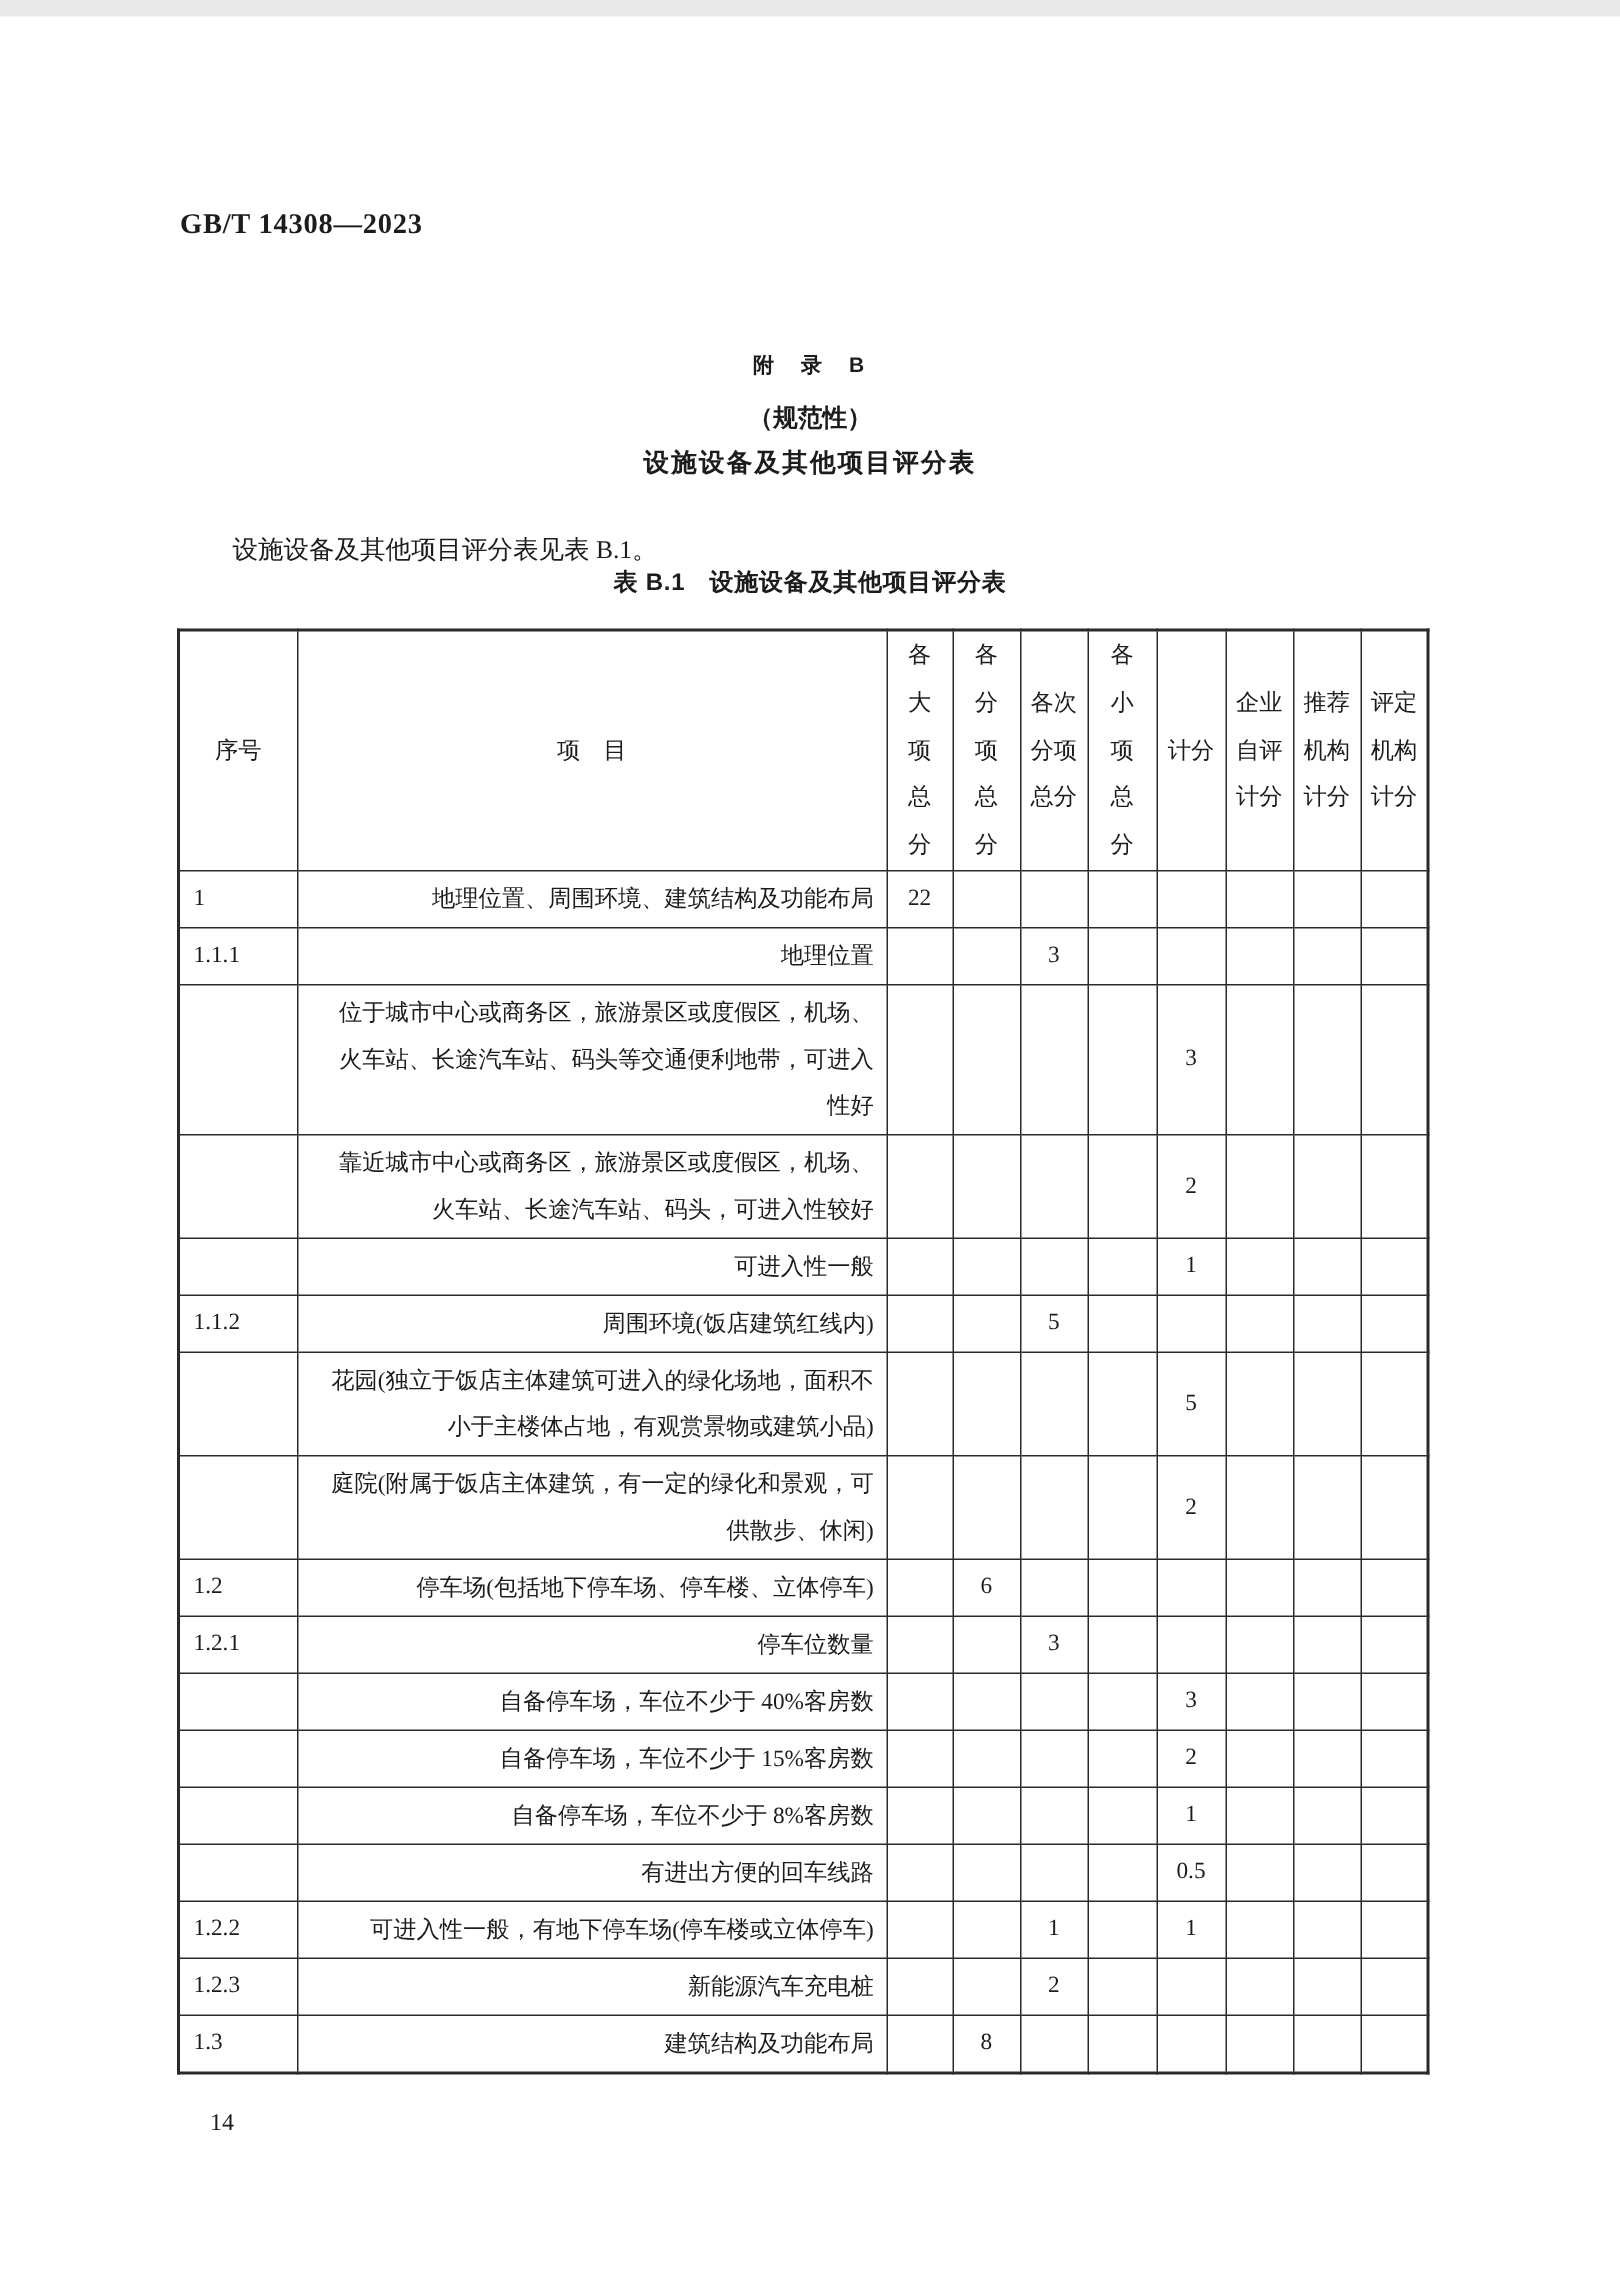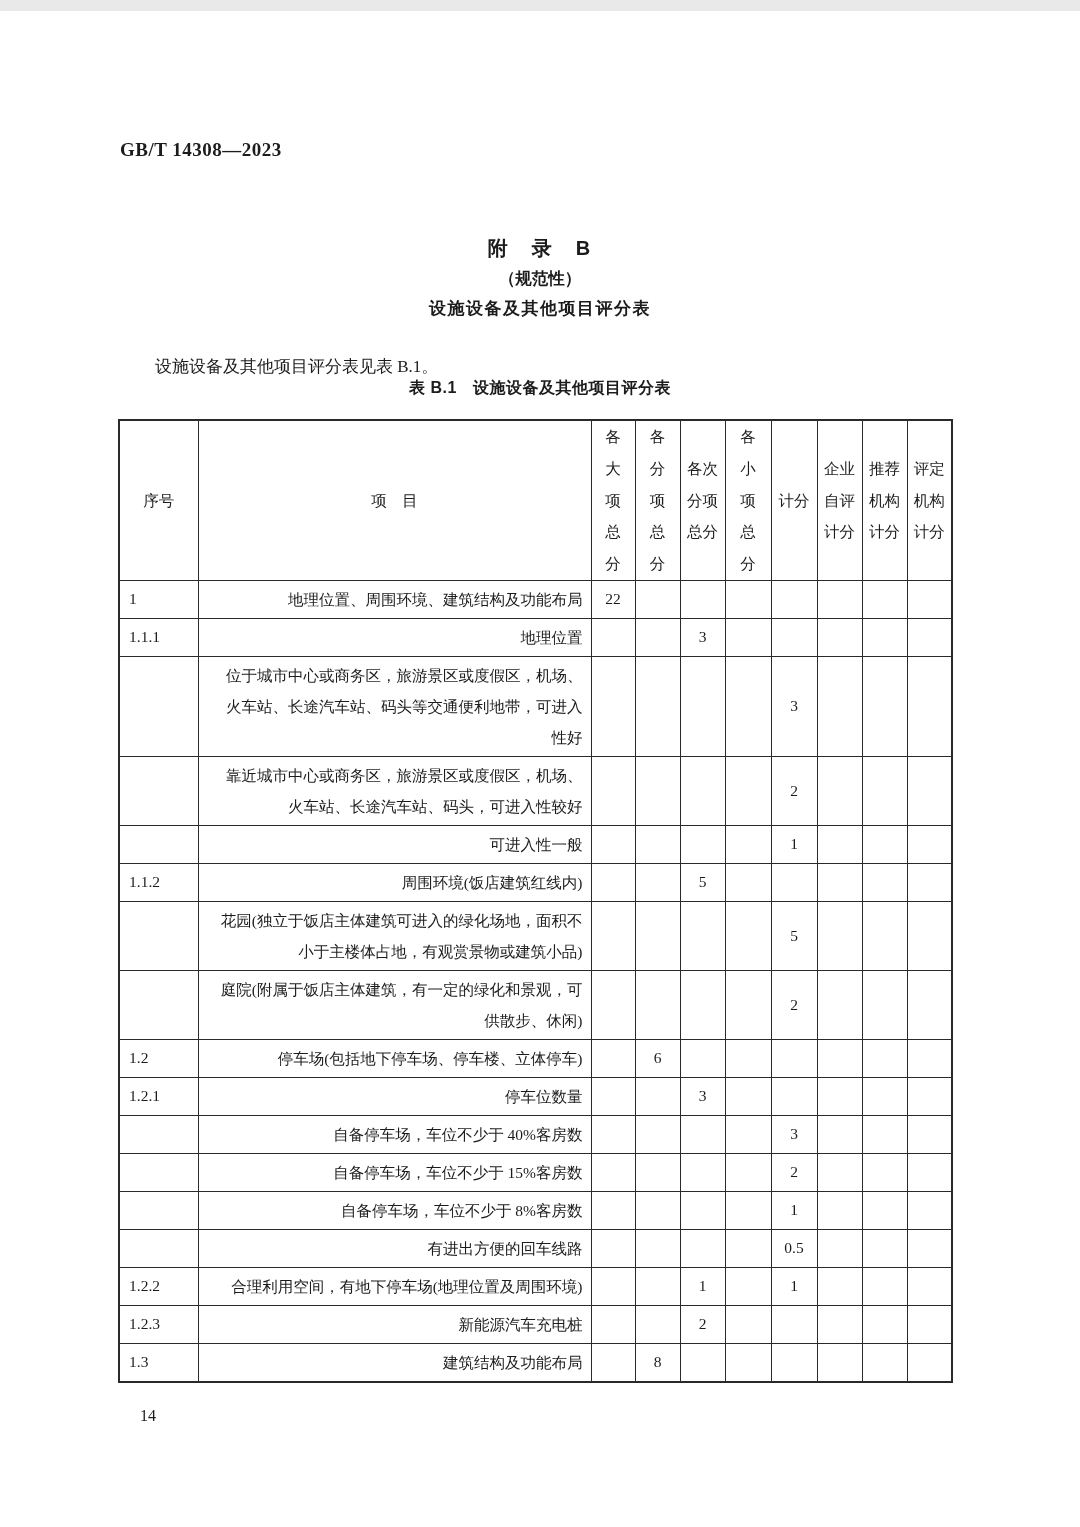--- a/index.html
+++ b/index.html
@@ -13,21 +13,21 @@
     overflow:hidden;
   }
   .doc-code {
     position:absolute; left:120px; top:128px;
     font-size:19px; font-weight:bold; letter-spacing:0.5px;
     font-family:"Liberation Serif", serif;
   }
   .centered { position:absolute; left:0; right:0; text-align:center; }
   .appendix-title {
     top:224px; font-family:"Liberation Sans", sans-serif;
-    font-weight:bold; font-size:20px; letter-spacing:2px;
+    font-weight:bold; font-size:14px; letter-spacing:2px;
   }
   .appendix-normative {
     top:257px; font-family:"Liberation Sans", sans-serif;
     font-weight:bold; font-size:16.5px;
   }
   .appendix-heading {
     top:286px; font-family:"Liberation Sans", sans-serif;
     font-weight:bold; font-size:17px; letter-spacing:1.5px;
   }
   .intro {
@@ -303,21 +303,21 @@
           <td class="c-num"></td>
           <td class="c-num"></td>
           <td class="c-num"></td>
           <td class="c-num">0.5</td>
           <td class="c-num"></td>
           <td class="c-num"></td>
           <td class="c-num"></td>
         </tr>
         <tr>
           <td class="c-no">1.2.2</td>
-          <td class="c-item">合理利用空间，有地下停车场(地理位置及周围环境)</td>
+          <td class="c-item">可进入性一般，有地下停车场(停车楼或立体停车)</td>
           <td class="c-num"></td>
           <td class="c-num"></td>
           <td class="c-num">1</td>
           <td class="c-num"></td>
           <td class="c-num">1</td>
           <td class="c-num"></td>
           <td class="c-num"></td>
           <td class="c-num"></td>
         </tr>
         <tr>

